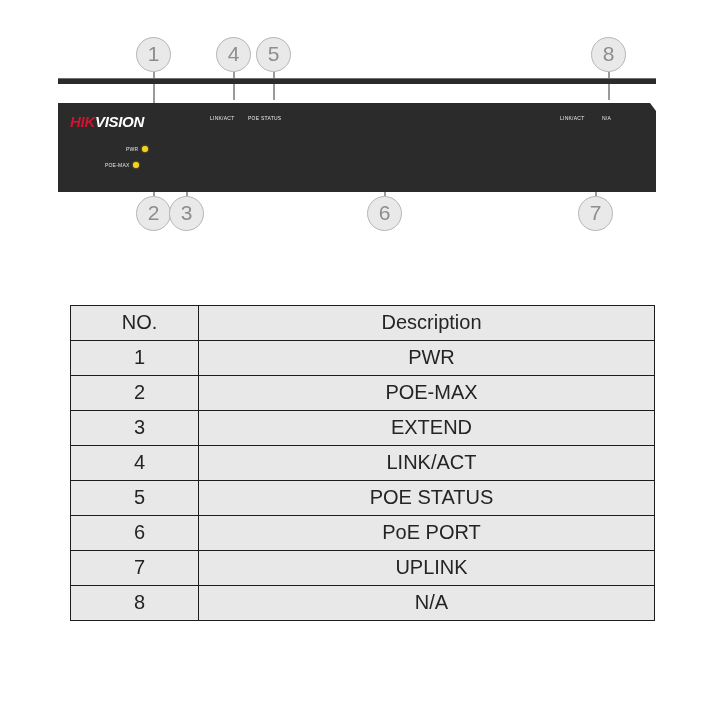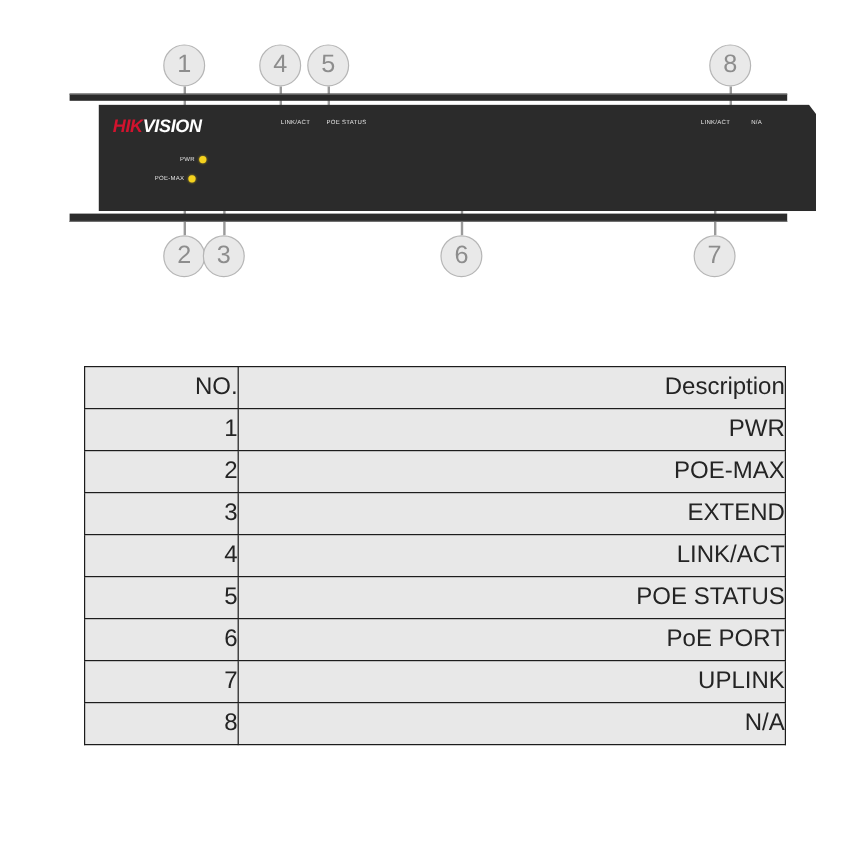--- a/index.html
+++ b/index.html
@@ -55,25 +55,24 @@
   #bottom-bar{
     position:absolute;
     left:58px;top:178px;width:598px;height:7px;
     background:#2b2b2b;
     border-bottom:1px solid #6f6f6f;
     box-sizing:border-box;
     z-index:2;
   }
   #chassis{
     position:absolute;
-    left:58px;top:87px;width:598px;height:89px;
+    left:58px;top:103px;width:598px;height:89px;
     background:#2b2b2b;
     z-index:2;
     clip-path:polygon(0 0, 592px 0, 598px 8px, 598px 89px, 0 89px);
-    margin-left:24px;
   }
 
   
   #brand{
     position:absolute;left:12px;top:10px;
     font-style:italic;font-weight:bold;
     font-size:15px;letter-spacing:-.3px;
     white-space:nowrap;
     font-family:"Liberation Sans", sans-serif;
   }
@@ -209,21 +208,21 @@
     width:585px;
     border-collapse:collapse;
     background:#e8e8e8;
     table-layout:fixed;
   }
   #legend-table td,#legend-table th{
     border:1.5px solid #1c1c1c;
     background:#e8e8e8;
     color:#242424;
     font-weight:normal;
-    text-align:right;
+    text-align:center;
     font-size:20px;
     padding:5px 0 6px 10px;
     height:30px;
     box-sizing:border-box;
     font-family:"Liberation Sans", sans-serif;
   }
   #legend-table .col-no{width:128px;}
 </style>
 </head>
 <body>

